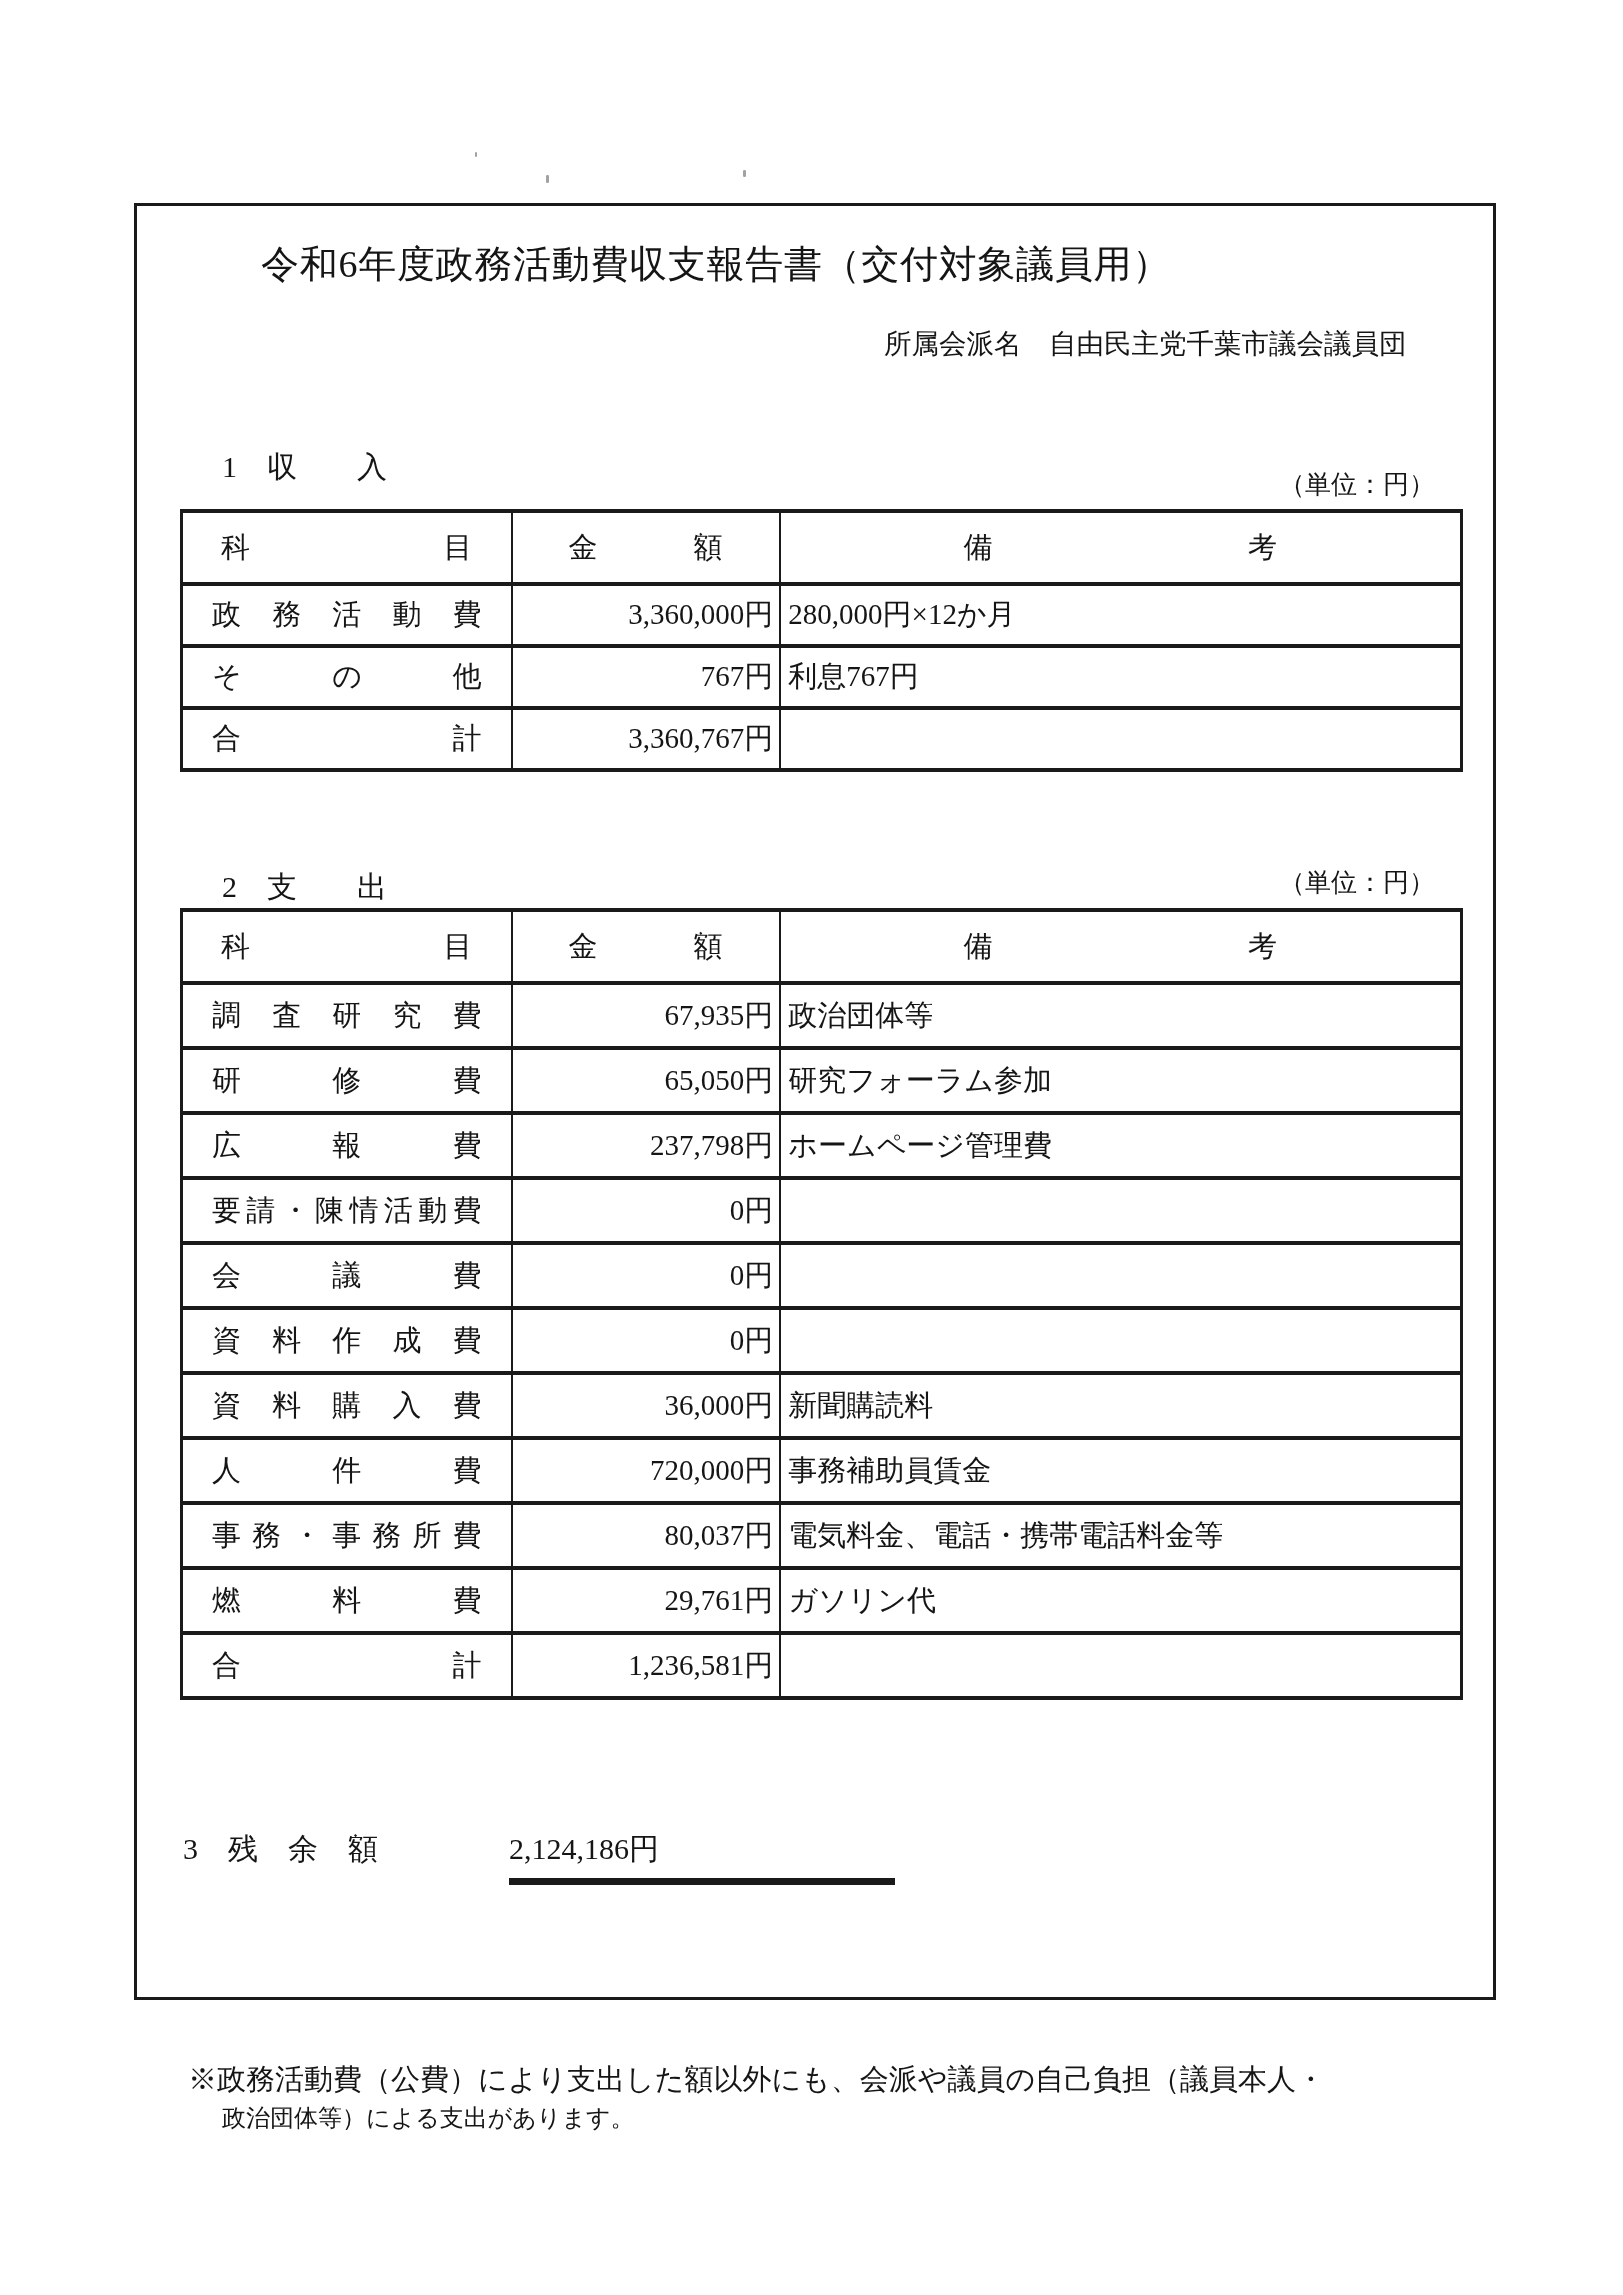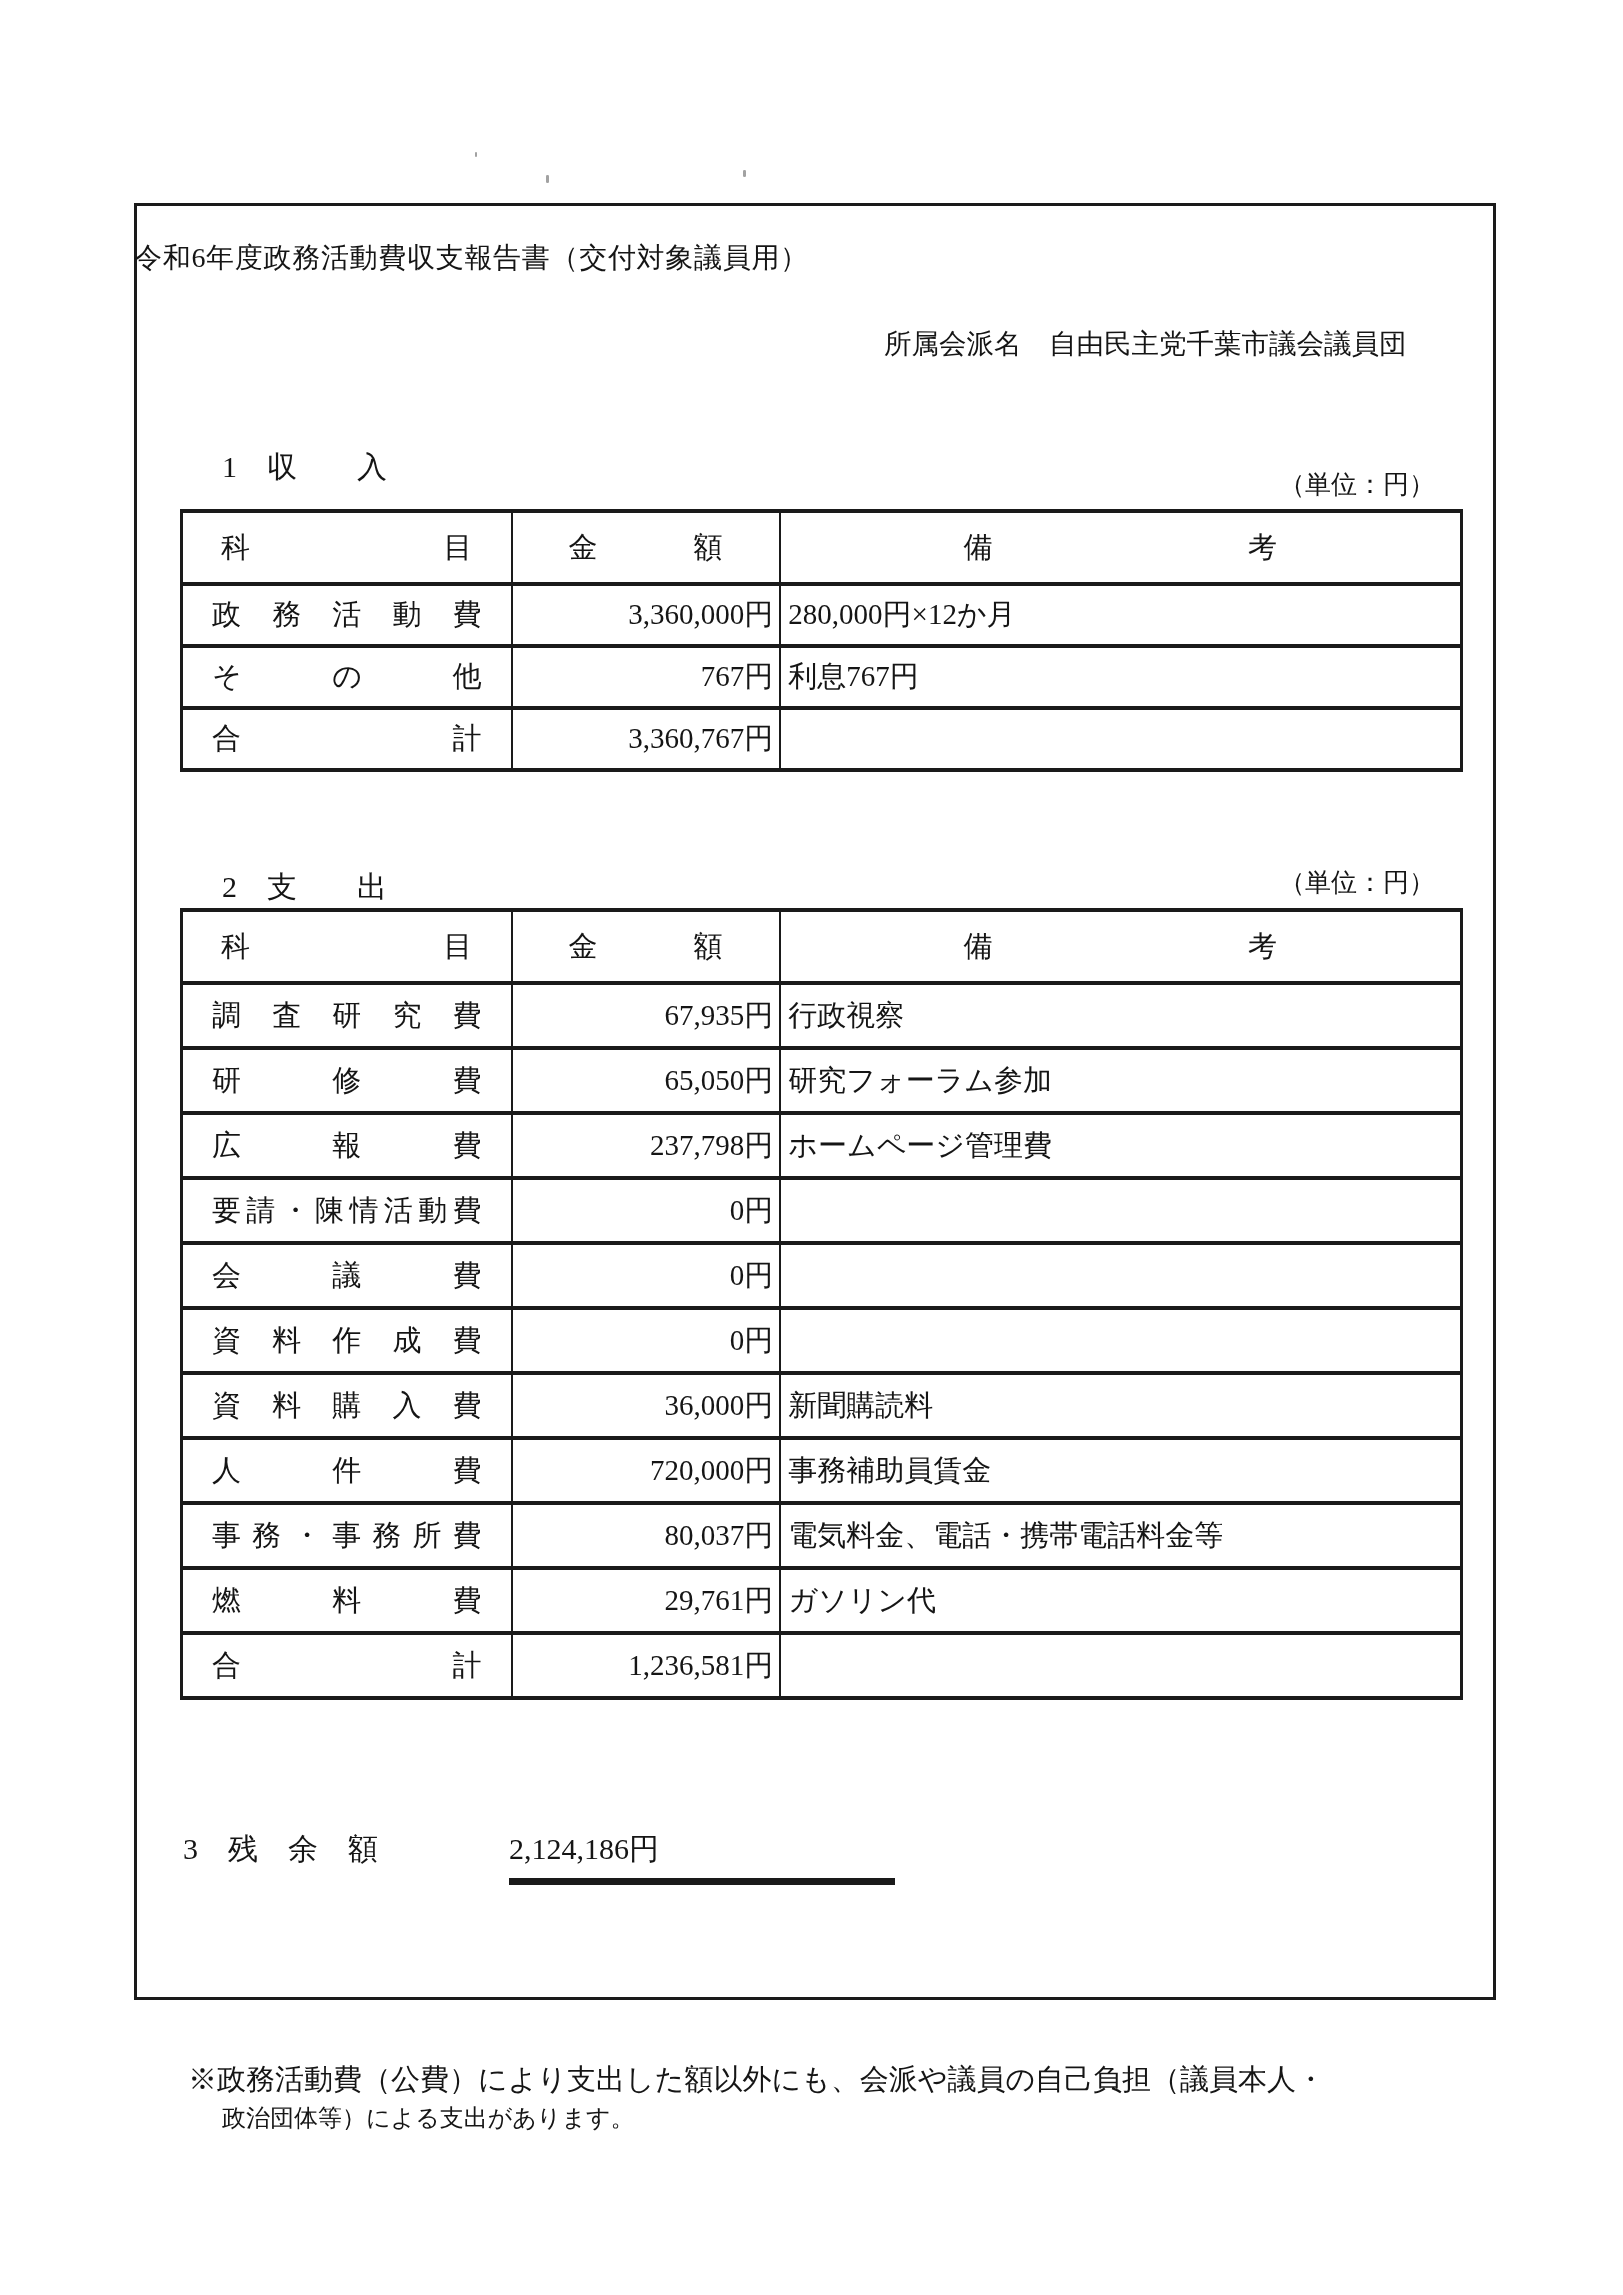--- a/index.html
+++ b/index.html
@@ -20,21 +20,22 @@
     width: 1362px;
     height: 1797px;
     border: 3.3px solid #1a1a1a;
     background: #fff;
   }
   .doc-title {
     position: absolute;
     left: 134px;
     top: 239px;
     width: 1164px;
-    font-size: 28px;
+    text-align: center;
+    font-size: 38px;
     letter-spacing: 0.7px;
     white-space: nowrap;
   }
   .affiliation {
     position: absolute;
     left: 884px;
     top: 326px;
     font-size: 27.5px;
     white-space: nowrap;
   }
@@ -196,21 +197,21 @@
       <tr>
         <th class="dist">科目</th>
         <th class="dist">金額</th>
         <th class="dist">備考</th>
       </tr>
     </thead>
     <tbody>
         <tr>
           <td class="item dist">調査研究費</td>
           <td class="amount">67,935円</td>
-          <td class="note">行政視察</td>
+          <td class="note">政治団体等</td>
         </tr>
         <tr>
           <td class="item dist">研修費</td>
           <td class="amount">65,050円</td>
           <td class="note">研究フォーラム参加</td>
         </tr>
         <tr>
           <td class="item dist">広報費</td>
           <td class="amount">237,798円</td>
           <td class="note">ホームページ管理費</td>

